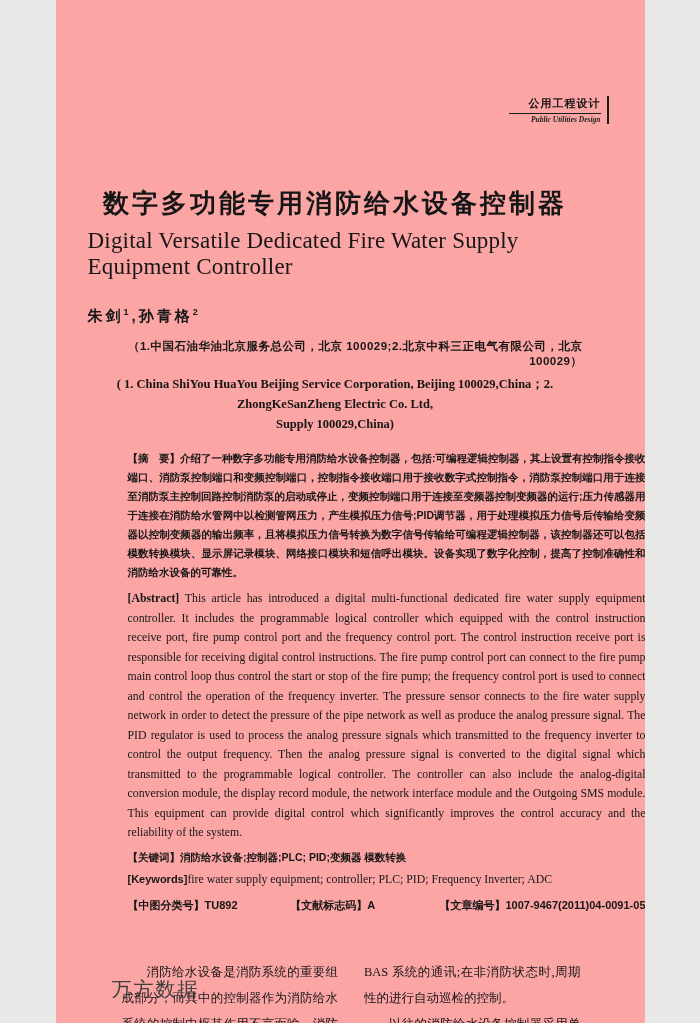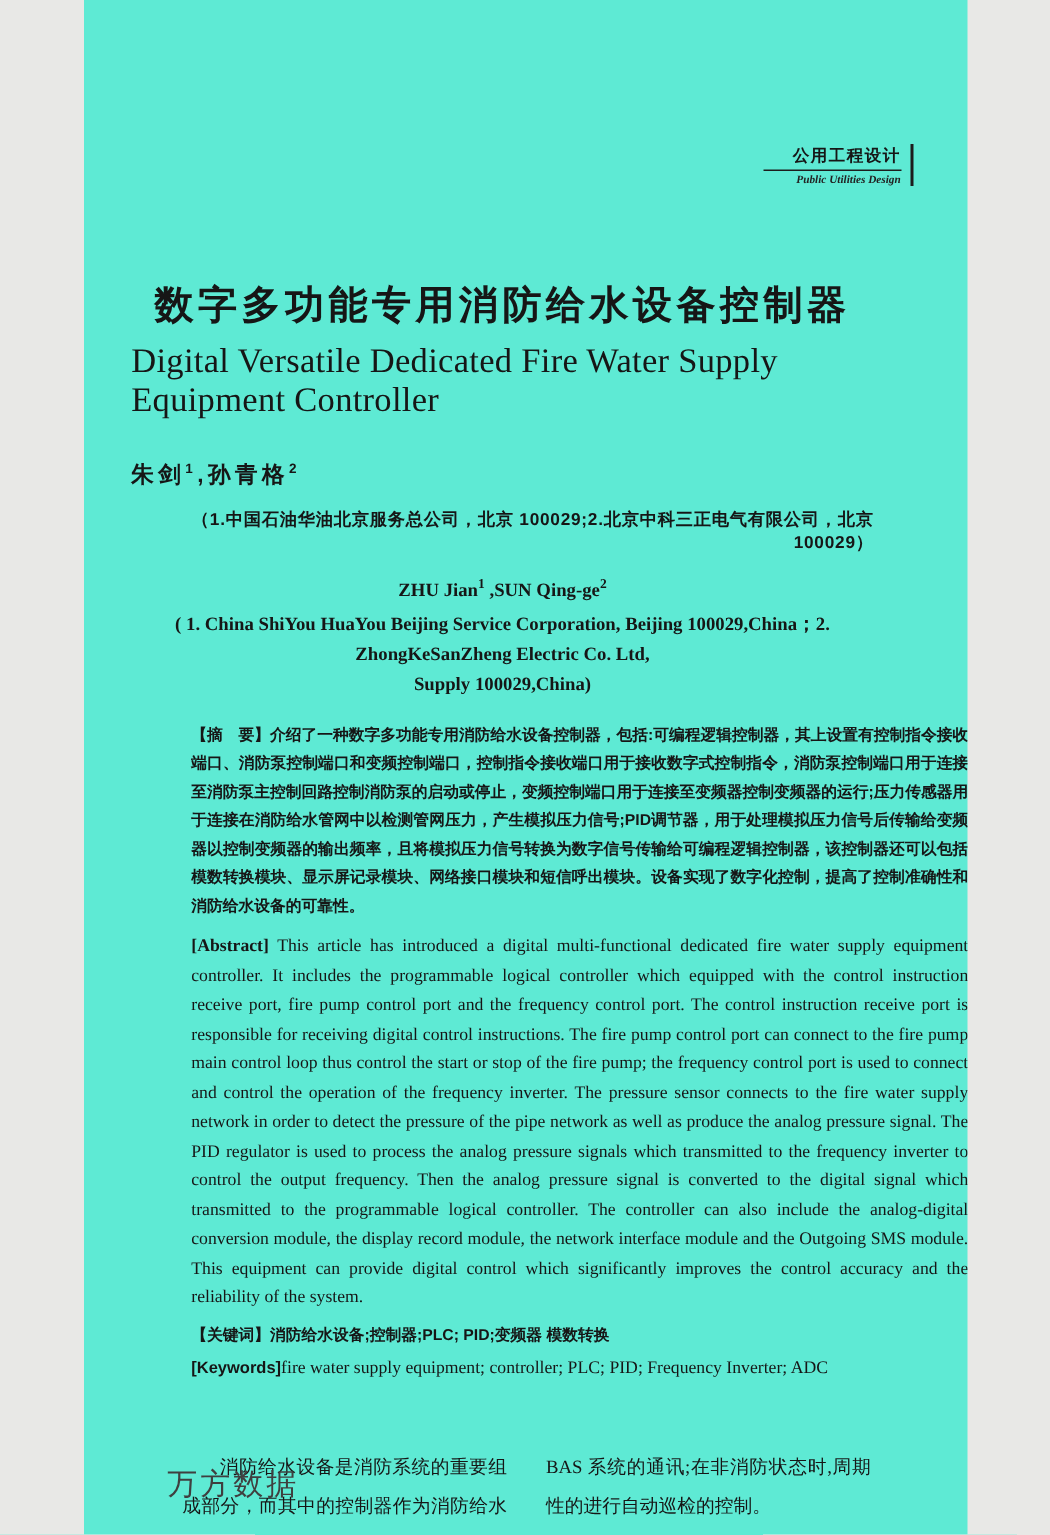--- a/index.html
+++ b/index.html
@@ -1,20 +1,20 @@
 <!DOCTYPE html>
 <html><head>
 <meta charset="utf-8">
 <style>
   html,body{margin:0;padding:0;background:#e8e8e6;}
   .page{
     position:relative;
     width:589px;height:1023px;
     margin:0 auto;
-    background:#5eead4;
+    background:#fca5a5;
     color:#161616;
     font-family:"Liberation Serif", serif;
     overflow:hidden;
     box-sizing:border-box;
   }
   
   .corner{
     position:absolute;top:96px;right:36px;
     text-align:right;
   }
@@ -119,32 +119,36 @@
   </div>
 
   <div class="front">
     <h1 class="title-cn">数字多功能专用消防给水设备控制器</h1>
     <h2 class="title-en">Digital Versatile Dedicated Fire Water Supply Equipment Controller</h2>
 
     <div class="authors-cn"><span>朱剑</span><sup>1</sup><span>,</span><span>孙青格</span><sup>2</sup></div>
 
     <div class="affil-cn">（1.中国石油华油北京服务总公司，北京 100029;2.北京中科三正电气有限公司，北京 100029）</div>
 
-    <div class="authors-en"><span>ZHU Jian</span><sup>1</sup><span> ,</span><span>SUN Qing-ge</span><sup>2</sup></div>
 
     <div class="affil-en">
       <div>( 1. China ShiYou HuaYou Beijing Service Corporation, Beijing 100029,China；2. ZhongKeSanZheng Electric Co. Ltd,</div>
       <div>Supply 100029,China)</div>
     </div>
 
     <div class="abs-block">
       <div class="abs-cn"><span class="abs-label">【摘　要】</span><span>介绍了一种数字多功能专用消防给水设备控制器，包括:可编程逻辑控制器，其上设置有控制指令接收端口、消防泵控制端口和变频控制端口，控制指令接收端口用于接收数字式控制指令，消防泵控制端口用于连接至消防泵主控制回路控制消防泵的启动或停止，变频控制端口用于连接至变频器控制变频器的运行;压力传感器用于连接在消防给水管网中以检测管网压力，产生模拟压力信号;PID调节器，用于处理模拟压力信号后传输给变频器以控制变频器的输出频率，且将模拟压力信号转换为数字信号传输给可编程逻辑控制器，该控制器还可以包括模数转换模块、显示屏记录模块、网络接口模块和短信呼出模块。设备实现了数字化控制，提高了控制准确性和消防给水设备的可靠性。</span></div>
       <div class="abs-en"><span class="abs-label">[Abstract]</span> <span>This article has introduced a digital multi-functional dedicated fire water supply equipment controller. It includes the programmable logical controller which equipped with the control instruction receive port, fire pump control port and the frequency control port. The control instruction receive port is responsible for receiving digital control instructions. The fire pump control port can connect to the fire pump main control loop thus control the start or stop of the fire pump; the frequency control port is used to connect and control the operation of the frequency inverter. The pressure sensor connects to the fire water supply network in order to detect the pressure of the pipe network as well as produce the analog pressure signal. The PID regulator is used to process the analog pressure signals which transmitted to the frequency inverter to control the output frequency. Then the analog pressure signal is converted to the digital signal which transmitted to the programmable logical controller. The controller can also include the analog-digital conversion module, the display record module, the network interface module and the Outgoing SMS module. This equipment can provide digital control which significantly improves the control accuracy and the reliability of the system.</span></div>
       <div class="kw-cn"><span class="abs-label">【关键词】</span><span>消防给水设备;控制器;PLC; PID;变频器 模数转换</span></div>
       <div class="kw-en"><span class="abs-label">[Keywords]</span><span>fire water supply equipment; controller; PLC; PID; Frequency Inverter; ADC</span></div>
+      <div class="meta-line">
+        <div class="meta-seg1"><span>【中图分类号】</span><span>TU892</span></div>
+        <div class="meta-seg2"><span>【文献标志码】</span><span>A</span></div>
+        <div class="meta-seg3"><span>【文章编号】</span><span>1007-9467(2011)04-0091-05</span></div>
+      </div>
     </div>
   </div>
 
   <div class="columns">
     <div class="col">
       <p class="indent">消防给水设备是消防系统的重要组成部分，而其中的控制器作为消防给水系统的控制中枢其作用不言而喻。消防给水设备控制器主要功能是在接收到控制指令时,对控制指令进行识别和处理并进行以下操作:控制消防泵的启动、运行和故障转换;完成与消防中控室的通讯;完成与</p>
 
     </div>
     <div class="col">
       <p>BAS 系统的通讯;在非消防状态时,周期性的进行自动巡检的控制。</p>

